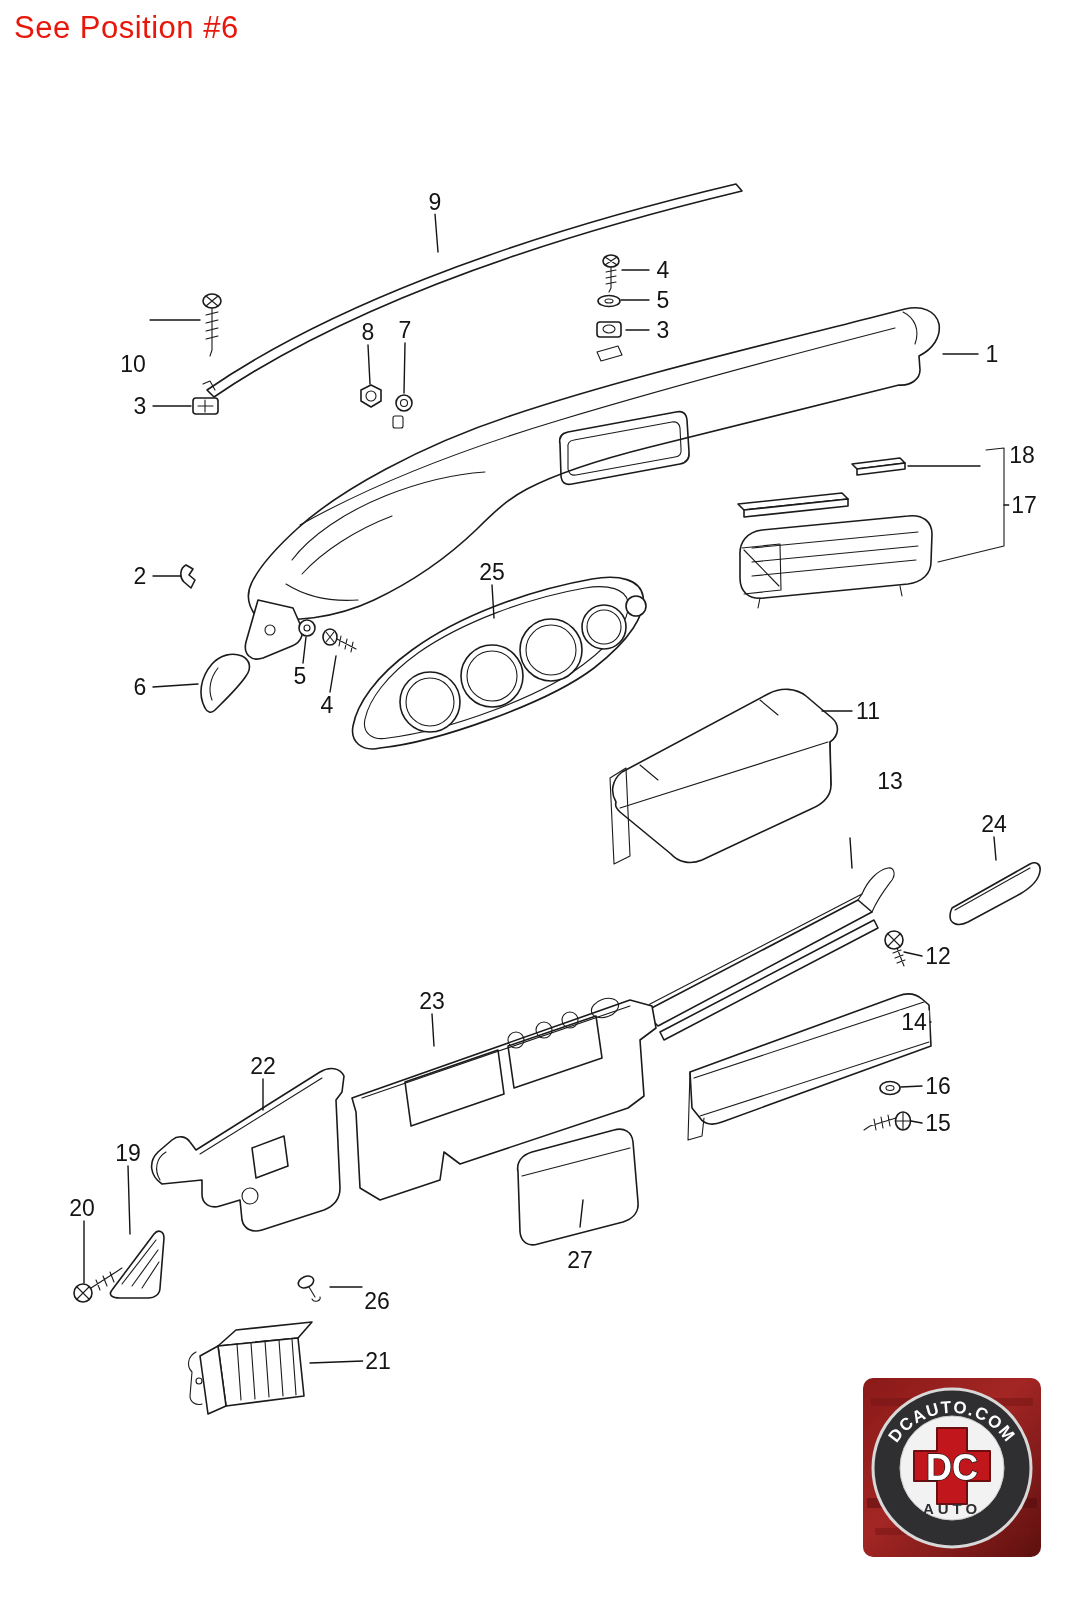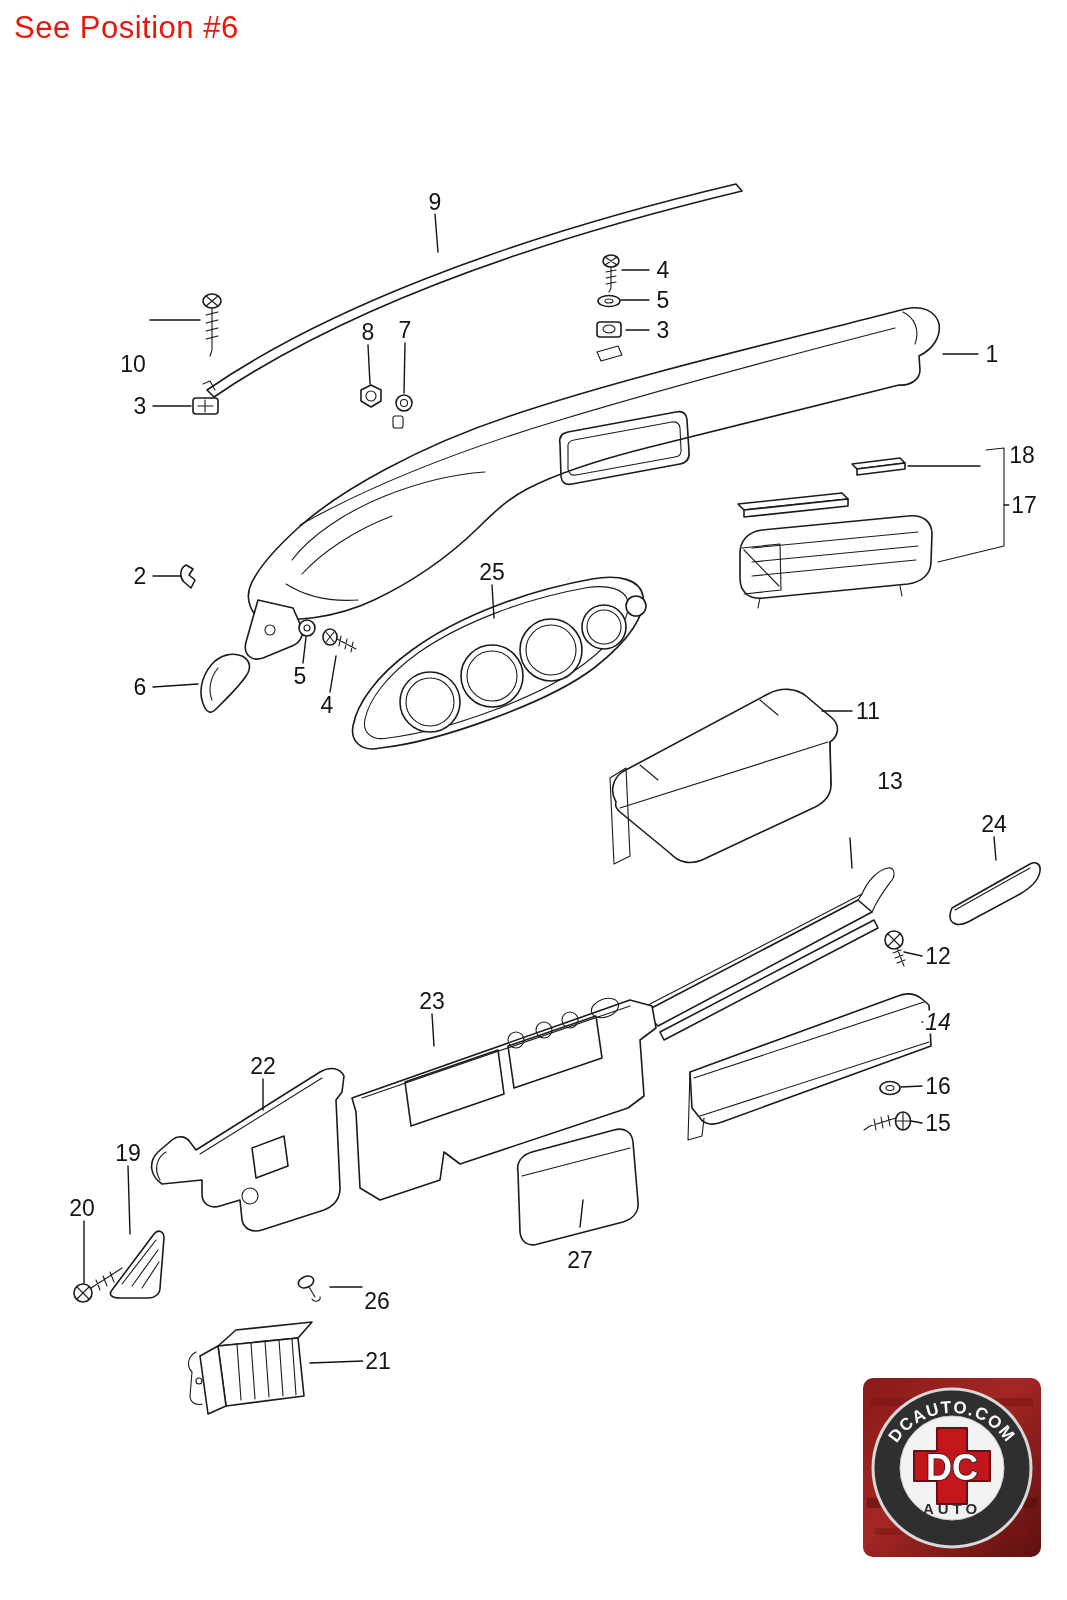--- a/index.html
+++ b/index.html
@@ -311,21 +311,21 @@
       <span class="callout" style="left: 868px; top: 711px;">11</span>
 
       <span class="callout" style="left: 850px; top: 781px; margin-left: 40px;">13</span>
 
       <span class="callout" style="left: 994px; top: 824px;">24</span>
 
       <span class="callout" style="left: 938px; top: 956px;">12</span>
 
       <span class="callout" style="left: 432px; top: 1001px;">23</span>
 
-      <span class="callout" style="left: 938px; top: 1022px; font-style: italic;">14</span>
+      <span class="callout" style="left: 914px; top: 1022px;">14</span>
 
       <span class="callout" style="left: 263px; top: 1066px;">22</span>
 
       <span class="callout" style="left: 938px; top: 1086px;">16</span>
 
       <span class="callout" style="left: 938px; top: 1123px;">15</span>
 
       <span class="callout" style="left: 128px; top: 1153px;">19</span>
 
       <span class="callout" style="left: 82px; top: 1208px;">20</span>

